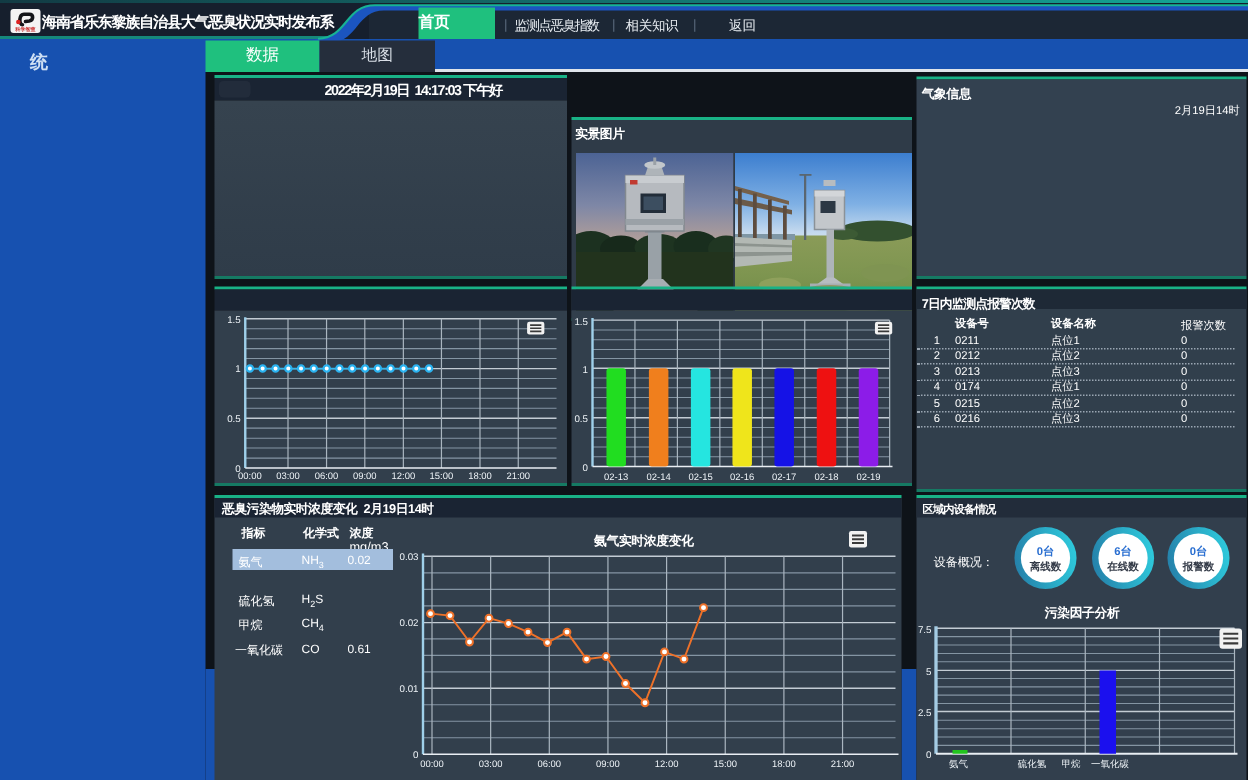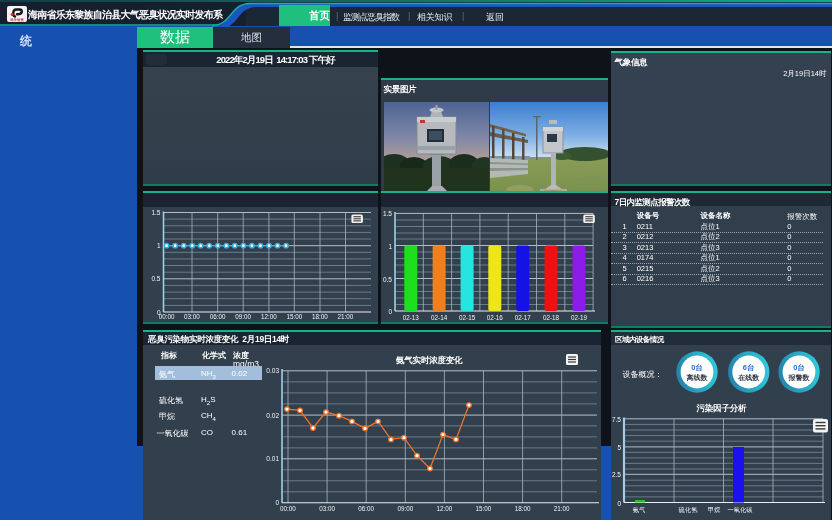--- a/index.html
+++ b/index.html
@@ -32,31 +32,31 @@
 </svg>
 
 <div class="abs" style="left:7px;top:6px;width:20px;height:16px;background:#f4f4f4;border-radius:2px;"></div>
 <svg class="abs" style="left:7px;top:6px;" width="20" height="16" viewBox="0 0 20 16">
   <path d="M8,10.5 C5.5,10.5 5.5,3.5 9,3.5 L12.5,3.5 C15.5,3.5 15.5,7.5 12.5,8 L10,8.3" stroke="#15161a" stroke-width="2.4" fill="none" stroke-linecap="round"></path>
   <circle cx="5.2" cy="8.6" r="1.5" fill="#d22"></circle>
   <text x="10" y="14.6" font-size="3.4" fill="#c33" text-anchor="middle" font-weight="bold">科学智查</text>
 </svg>
 <div class="abs hdr" style="left:28px;top:8px;font-size:10px;letter-spacing:-0.75px;">海南省乐东黎族自治县大气恶臭状况实时发布系</div>
 
-<div class="abs" style="left:279px;top:5px;width:51px;height:21px;background:#1fc07e;color:#fff;font-size:10.5px;font-weight:bold;text-align:right;line-height:21px;">首页</div>
+<div class="abs" style="left:279px;top:5px;width:51px;height:21px;background:#1fc07e;color:#fff;font-size:10.5px;font-weight:bold;text-align:left;line-height:21px;">首页</div>
 <div class="abs" style="left:0;top:11px;width:832px;height:12px;color:#e8edf2;font-size:9px;white-space:nowrap;">
   <span style="position:absolute;left:336px;color:#5a6a7c;">|</span>
   <span style="position:absolute;left:343px;width:56px;letter-spacing:-1px;">监测点恶臭指数</span>
   <span style="position:absolute;left:408px;color:#5a6a7c;">|</span>
   <span style="position:absolute;left:417px;letter-spacing:-0.2px;">相关知识</span>
   <span style="position:absolute;left:462px;color:#5a6a7c;">|</span>
   <span style="position:absolute;left:486px;">返回</span>
 </div>
 
-<div class="abs" style="left:137px;top:27px;width:76px;height:20.5px;background:#1fc07e;color:#fff;font-size:15px;text-align:center;line-height:20px;">数据</div>
+<div class="abs" style="left:137px;top:27px;width:76px;height:20.5px;background:#1fc07e;color:#fff;font-size:11px;text-align:center;line-height:20px;">数据</div>
 <div class="abs" style="left:213px;top:27px;width:77px;height:20.5px;background:#252e3c;color:#d8dee6;font-size:10.5px;text-align:center;line-height:20px;">地图</div>
 <div class="abs" style="left:290px;top:45.5px;width:542px;height:2px;background:#dfe4ea;"></div>
 
 <div class="abs" style="left:143px;top:50px;width:234.5px;height:136px;">
   <div class="panel-top" style="left:0;top:0;width:100%;"></div>
   <div class="abs" style="left:0;top:2px;width:100%;height:15px;background:#1a2433;"></div>
   <div class="abs" style="left:3px;top:3.5px;width:21px;height:11px;background:rgba(255,255,255,0.04);border-radius:3px;"></div>
   <div class="abs hdr" style="left:15px;top:4px;width:235px;text-align:center;font-size:9.5px;letter-spacing:-0.9px;">2022年2月19日&nbsp; 14:17:03 下午好</div>
   <div class="abs" style="left:0;top:17px;width:100%;height:117px;background:linear-gradient(180deg,#36434f,#2f3c49);"></div>
   <div class="panel-bot" style="left:0;top:134px;width:100%;height:2px;"></div>

